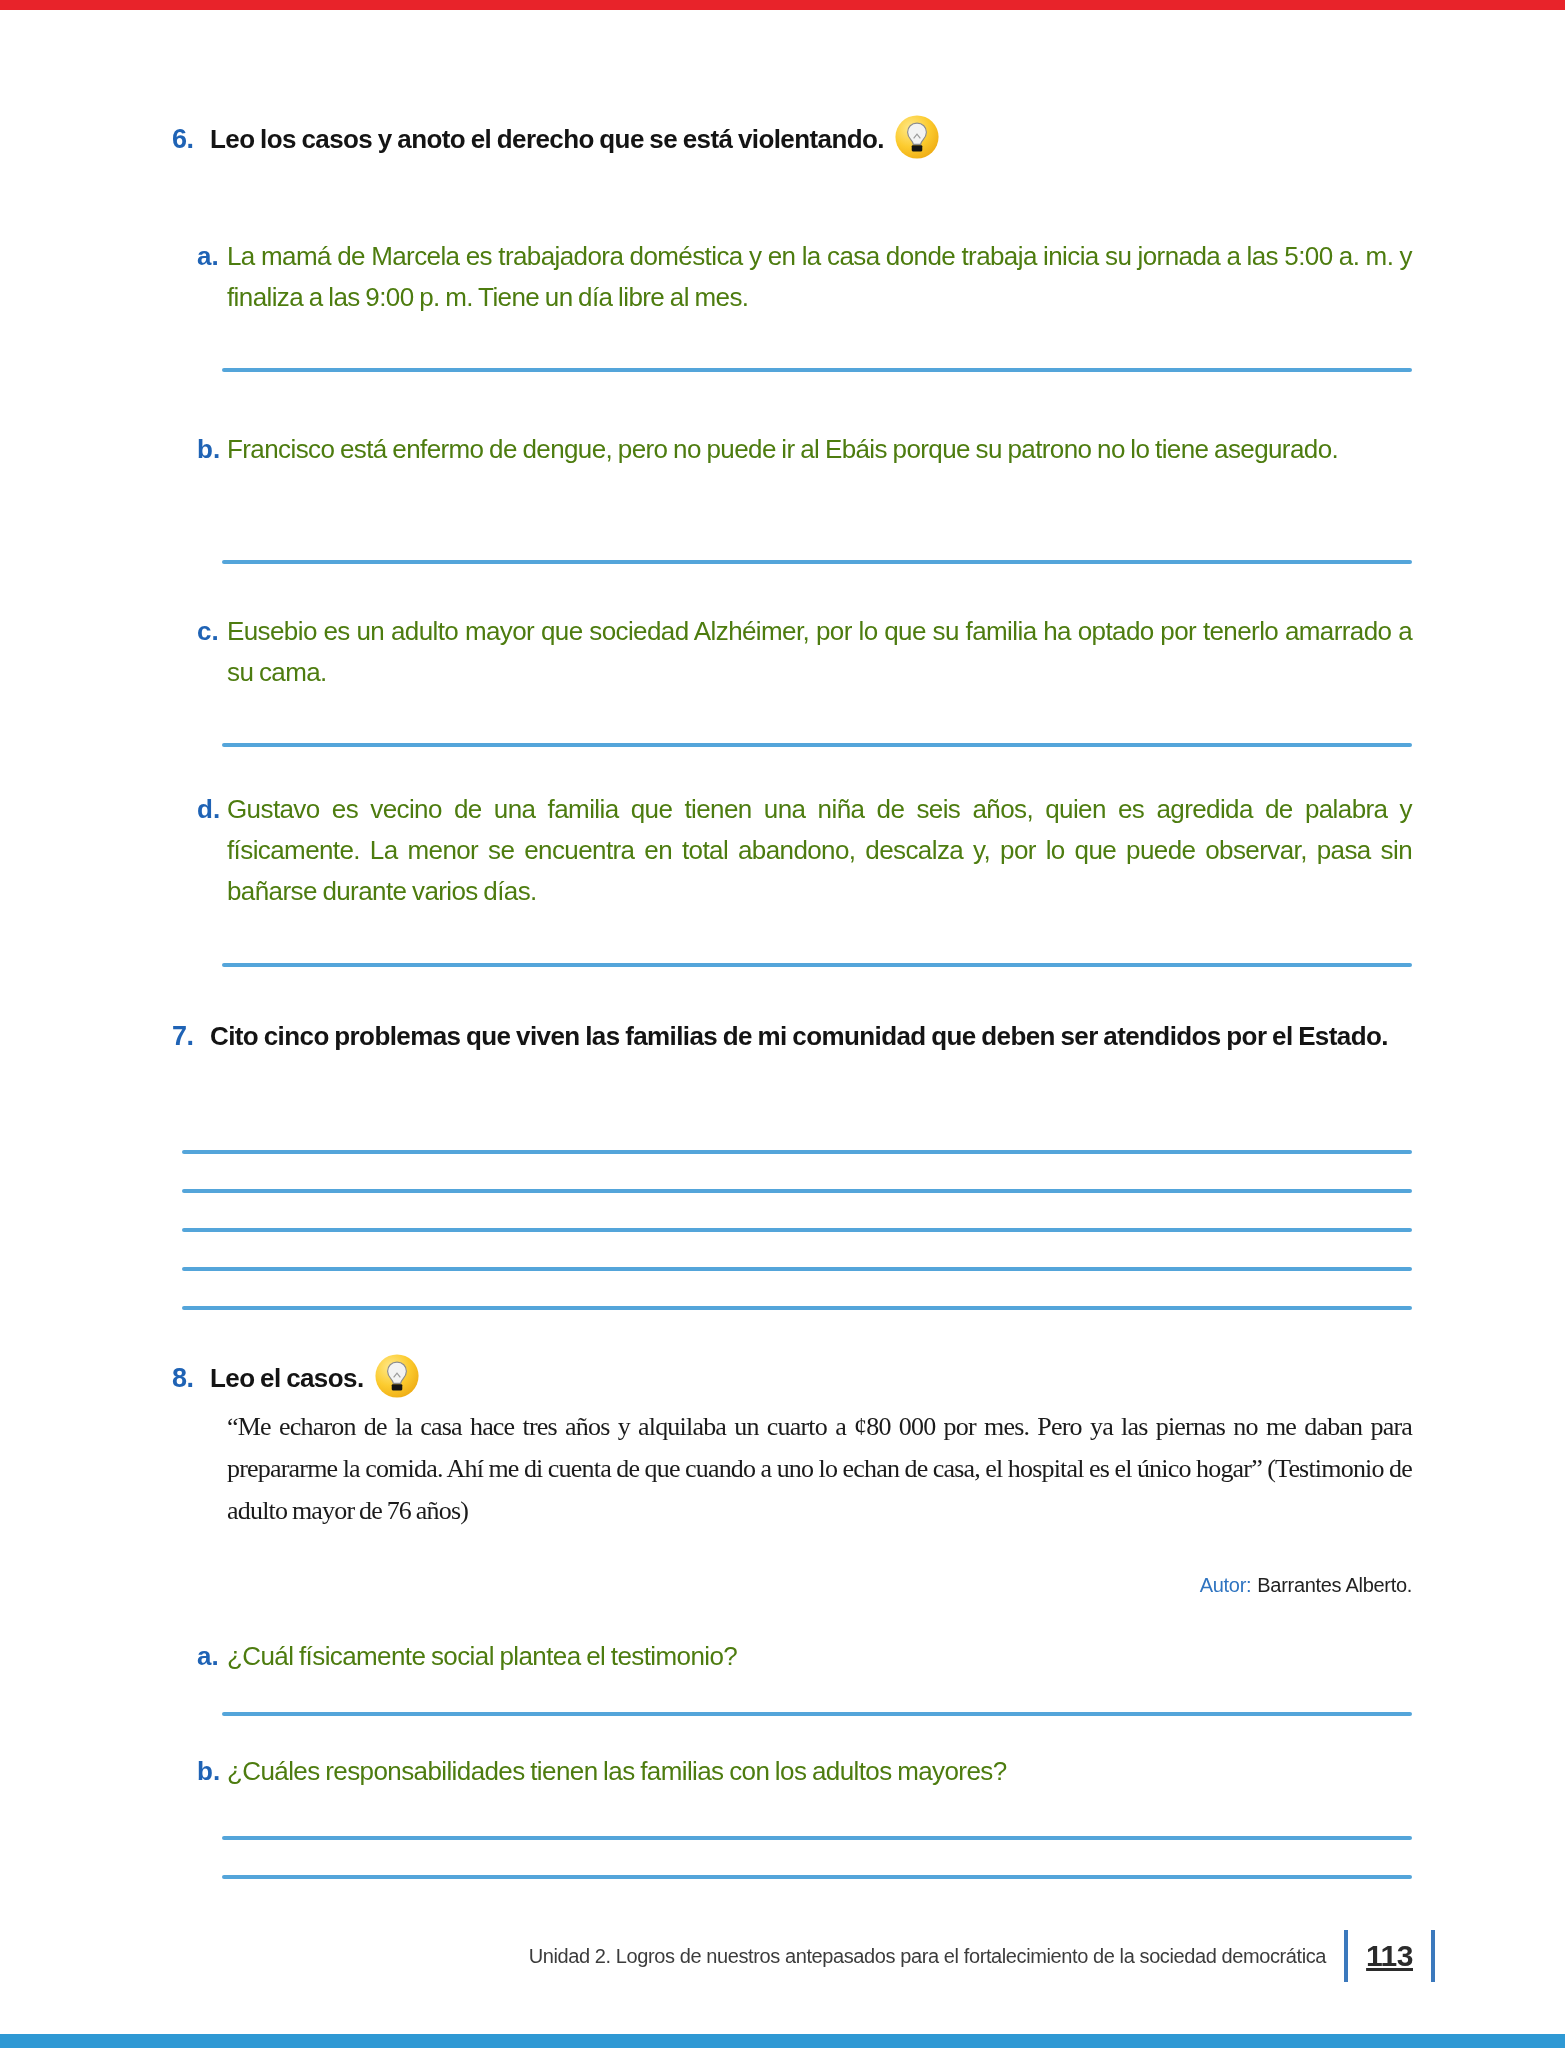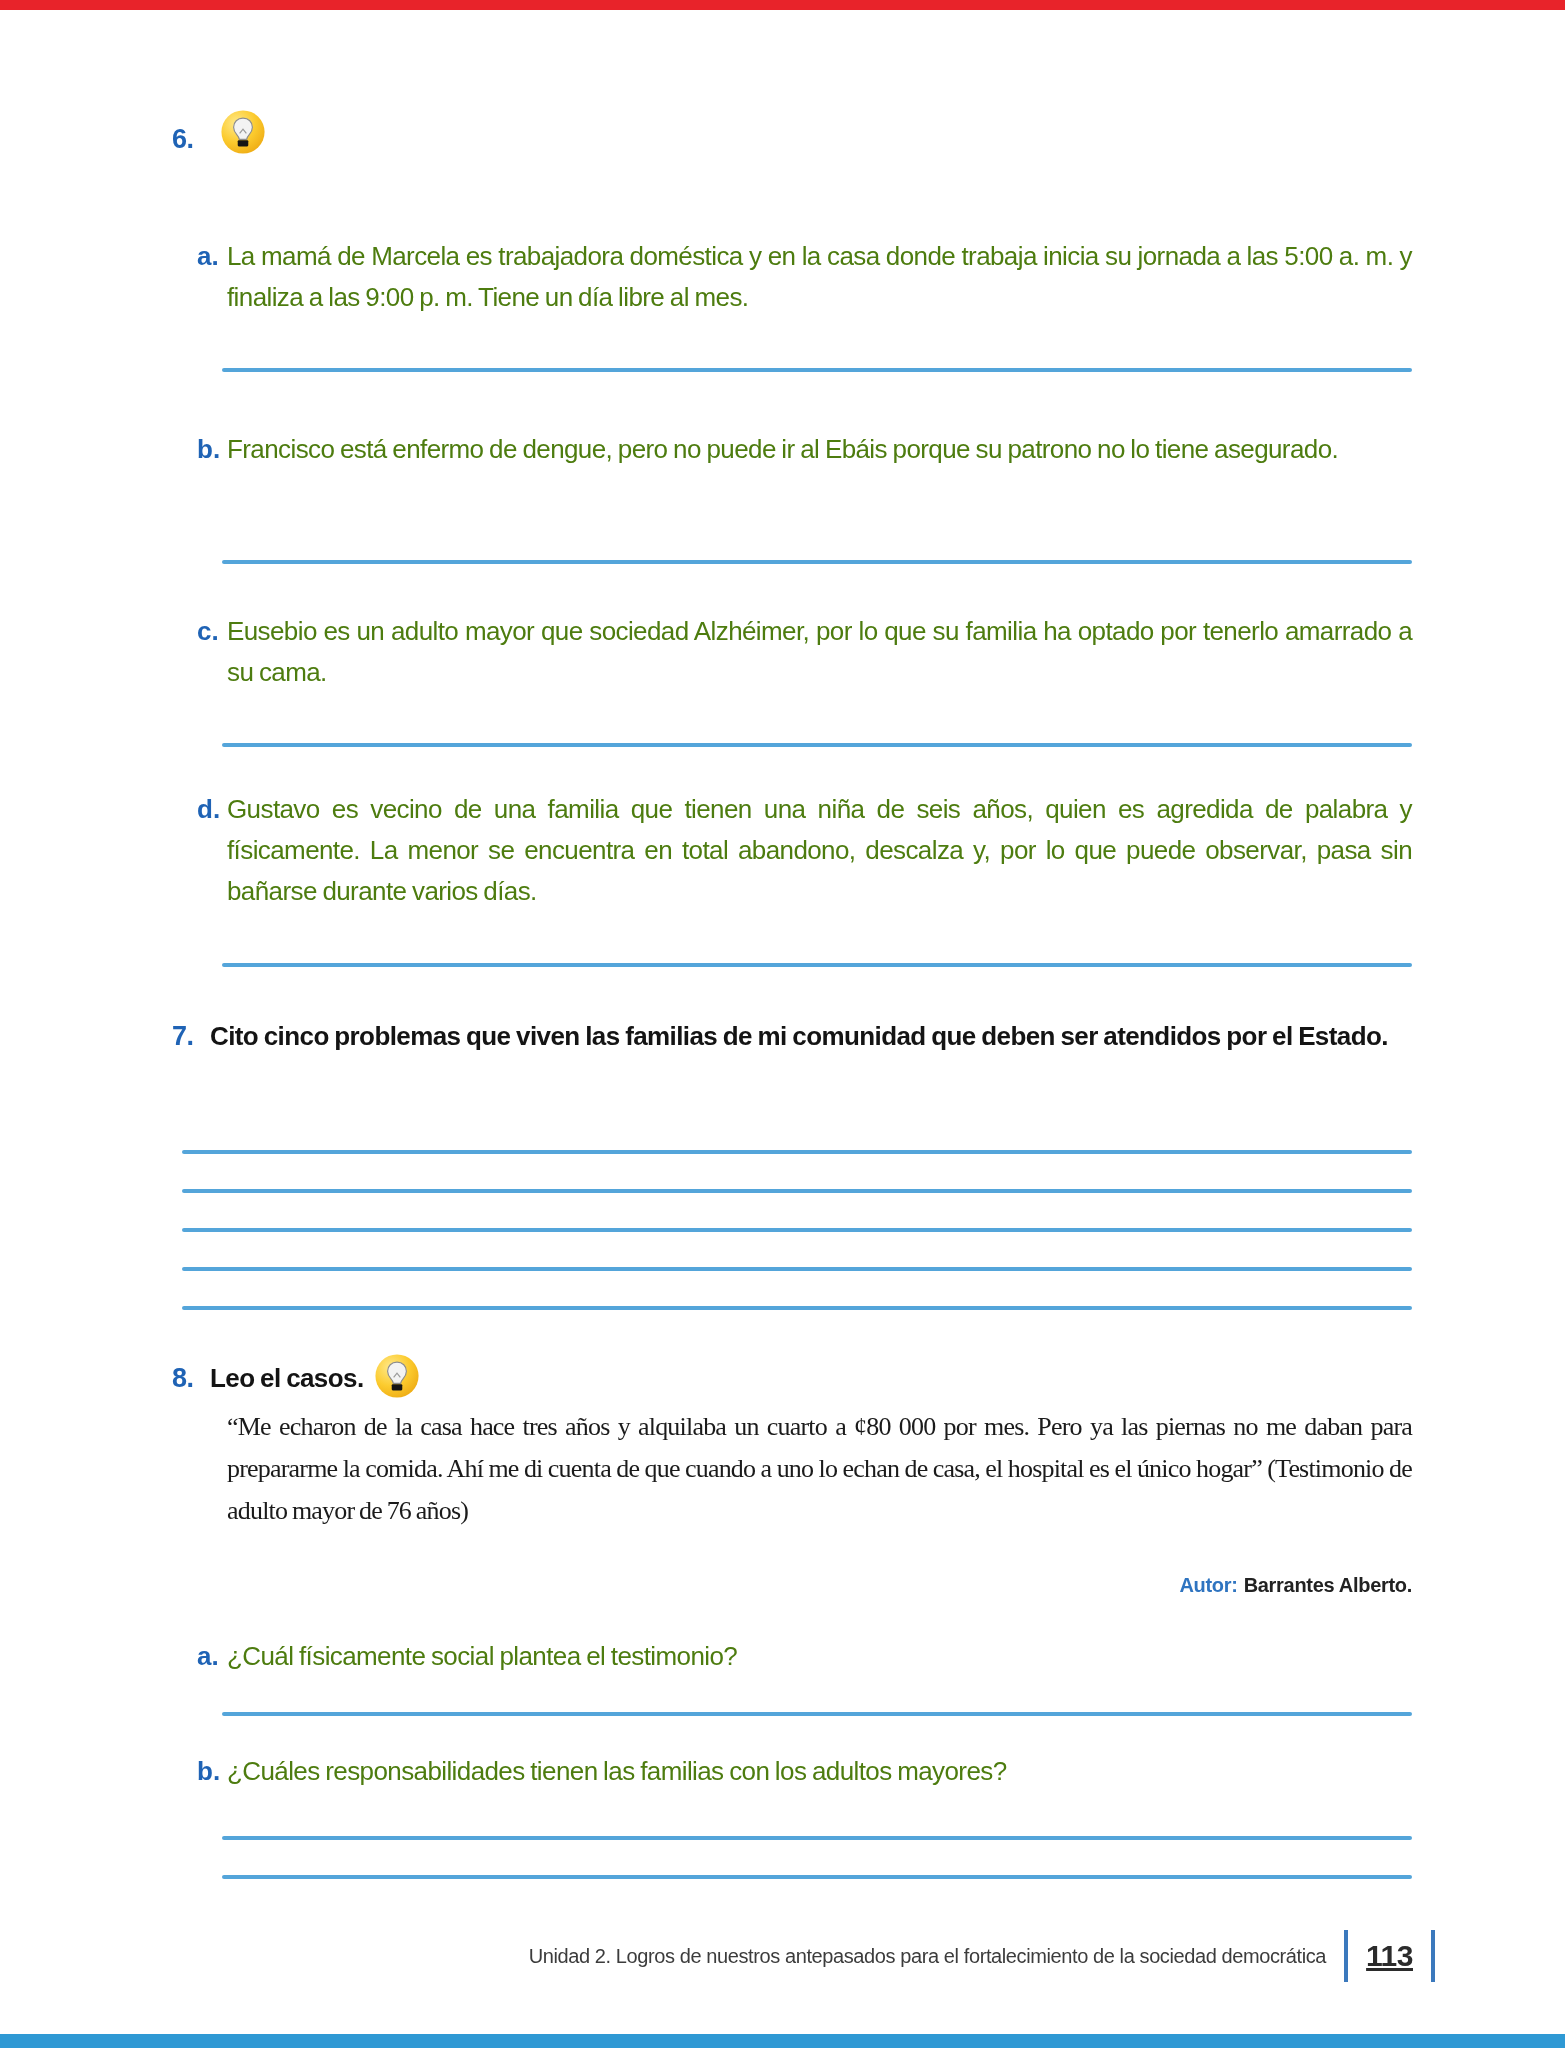--- a/index.html
+++ b/index.html
@@ -50,21 +50,21 @@
 
   
   .quote-text{
     margin:0 0 0 55px;width:1185px;
     font-size:26px;line-height:42px;letter-spacing:-0.8px;word-spacing:-1px;color:#1b1b1b;font-family:Liberation Serif, serif;
   }
 
   
   .autor{
     position:absolute;top:1574px;right:0;
-    font-size:20px;font-weight:bold;letter-spacing:-0.3px;color:#222;
+    font-size:20px;font-weight:normal;letter-spacing:-0.3px;color:#222;
   }
   .autor .autor-label{color:#2f74c0;margin-right:6px;}
 
   
   .bulb{display:inline-block;vertical-align:middle;margin-left:10px;margin-top:-10px;}
 
   
   .footer{
     position:absolute;top:1930px;right:130px;height:52px;
     display:flex;align-items:center;
@@ -92,21 +92,21 @@
 
 <div class="page">
   <div class="topbar"></div>
 
   <div class="content">
 
     <div class="block" style="top:119px">
       <div class="prompt-row">
         <span class="num">6.</span>
         <div class="prompt-flow">
-          <span class="bulb"><svg viewBox="0 0 48 48" width="46" height="46" aria-hidden="true">
+          <span class="prompt-text">Leo los casos y anoto el derecho que se está violentando.</span><span class="bulb"><svg viewBox="0 0 48 48" width="46" height="46" aria-hidden="true">
             <circle cx="24" cy="24" r="22.5" fill="url(#bulbGrad)"></circle>
             <path d="M24 9.5c-5.8 0-9.8 4.2-9.8 9.6 0 3.4 1.6 5.7 3.3 7.6 1.3 1.5 2.5 3 2.7 5h7.6c.2-2 1.4-3.5 2.7-5 1.7-1.9 3.3-4.2 3.3-7.6 0-5.4-4-9.6-9.8-9.6z" fill="#f3f3f3" stroke="#8c8c8c" stroke-width="1.2"></path>
             <path d="M20.5 25.5l3.5-4.5 3.5 4.5" fill="none" stroke="#9a9a9a" stroke-width="1.2"></path>
             <rect x="18.5" y="32.5" width="11" height="6.5" rx="1.2" fill="#141414"></rect>
           </svg></span>
         </div>
       </div>
     </div>
 
     <div class="block" style="top:236px">

